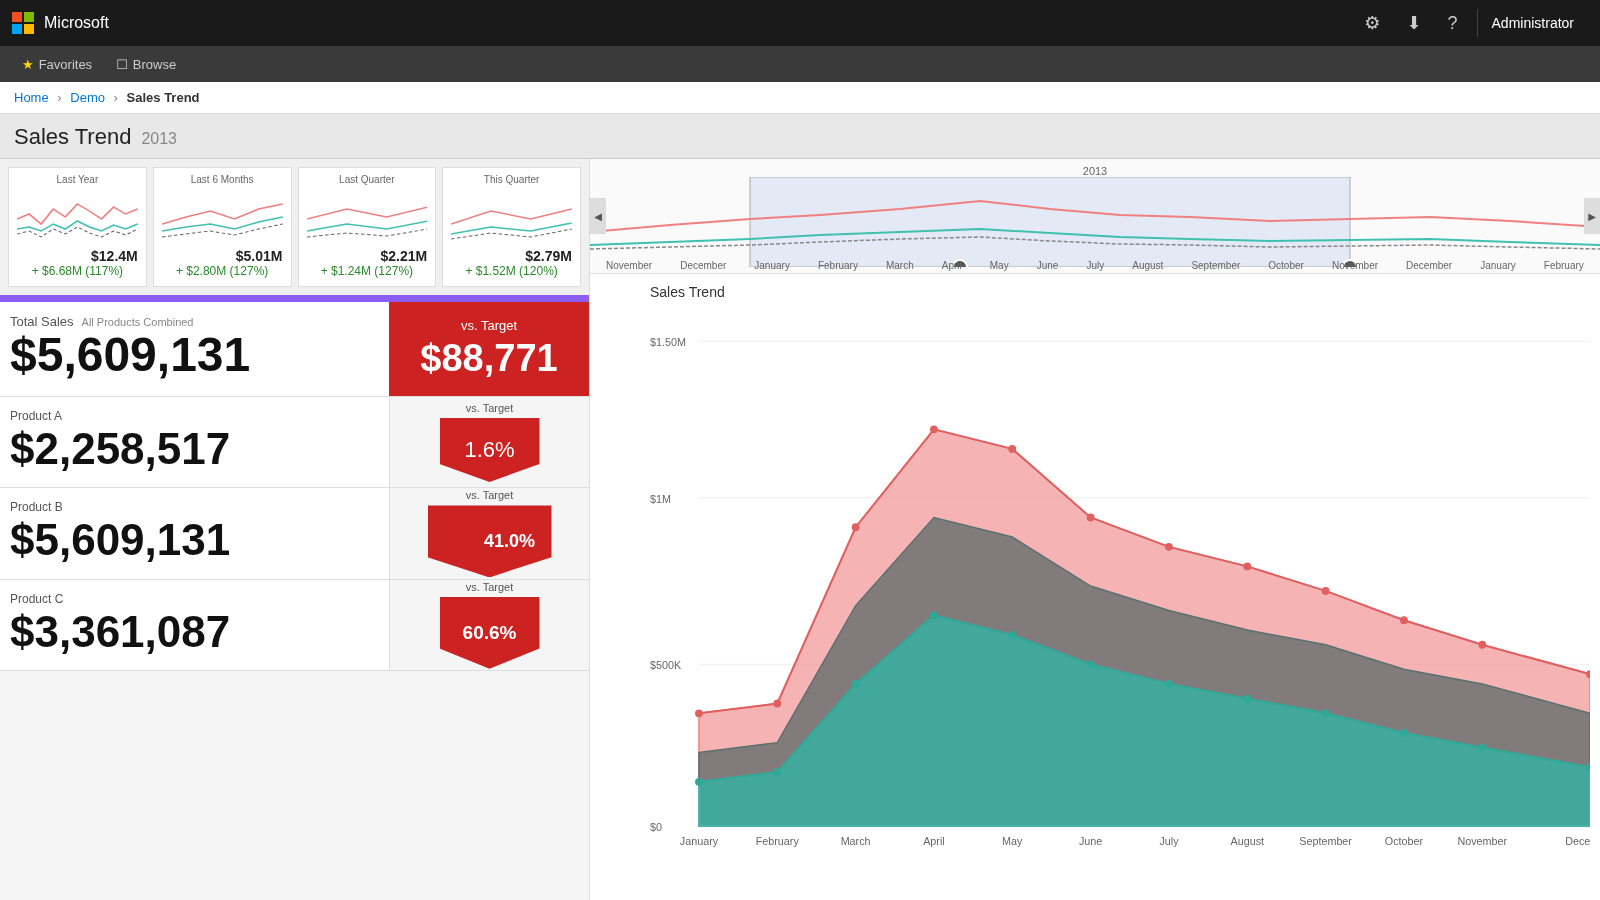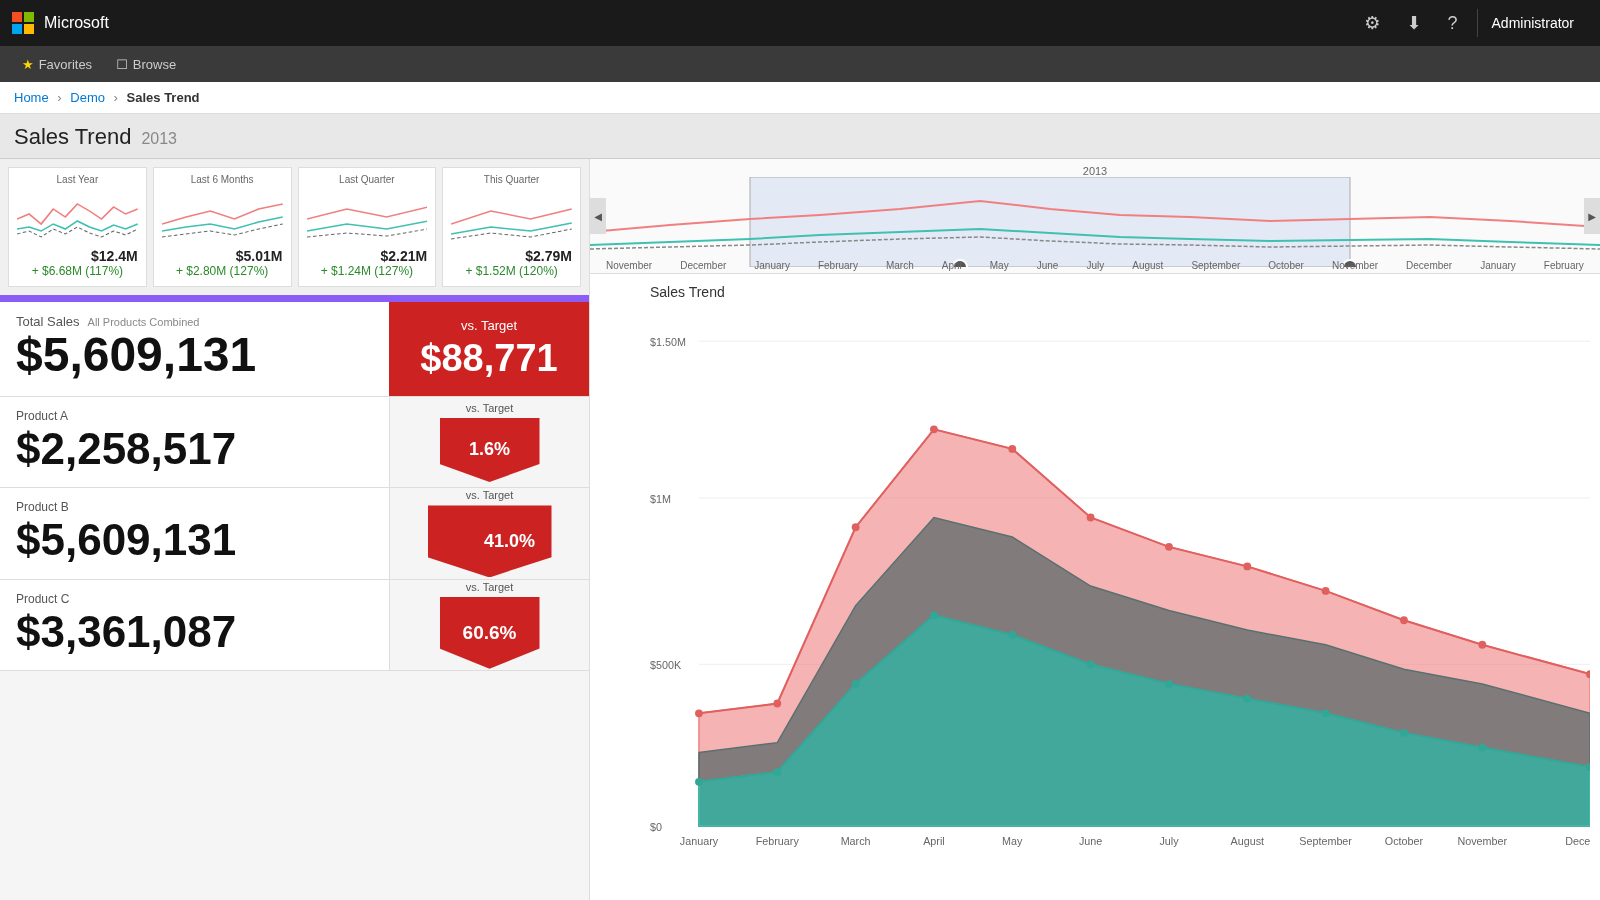--- a/index.html
+++ b/index.html
@@ -139,21 +139,21 @@
     .metric-section {
       background: white;
       margin: 0;
       border-bottom: 1px solid #ddd;
     }
     .metric-row {
       display: flex;
     }
     .metric-main {
       flex: 1;
-      padding: 12px 16px 14px;
+      padding: 12px 10px 14px;
     }
     .metric-label { font-size: 12px; color: #555; margin-bottom: 2px; }
     .metric-value { font-size: 44px; font-weight: 700; color: #111; line-height: 1.1; }
     .metric-target {
       width: 200px;
       min-width: 200px;
       background: #cc2222;
       display: flex;
       flex-direction: column;
       align-items: center;
@@ -363,21 +363,21 @@
 
     <div class="metric-section" style="border-bottom:1px solid #ddd;">
       <div class="metric-row">
         <div class="metric-main">
           <div class="metric-label">Product A</div>
           <div class="metric-value">$2,258,517</div>
         </div>
         <div class="metric-target-badge">
           <div style="display:flex;flex-direction:column;align-items:center;gap:4px;">
             <span style="font-size:11px;color:#555;">vs. Target</span>
-            <div style="background:#cc2222;color:white;clip-path:polygon(0 0,100% 0,100% 72%,50% 100%,0 72%);width:100px;height:64px;display:flex;align-items:center;justify-content:center;font-size:18px;font-weight:700;">1.6%</div>
+            <div style="background:#cc2222;color:white;clip-path:polygon(0 0,100% 0,100% 72%,50% 100%,0 72%);width:100px;height:64px;display:flex;align-items:center;justify-content:center;font-size:22px;font-weight:400;">1.6%</div>
           </div>
         </div>
       </div>
     </div>
 
     <div class="metric-section" style="border-bottom:1px solid #ddd;">
       <div class="metric-row">
         <div class="metric-main">
           <div class="metric-label">Product B</div>
           <div class="metric-value">$5,609,131</div>

